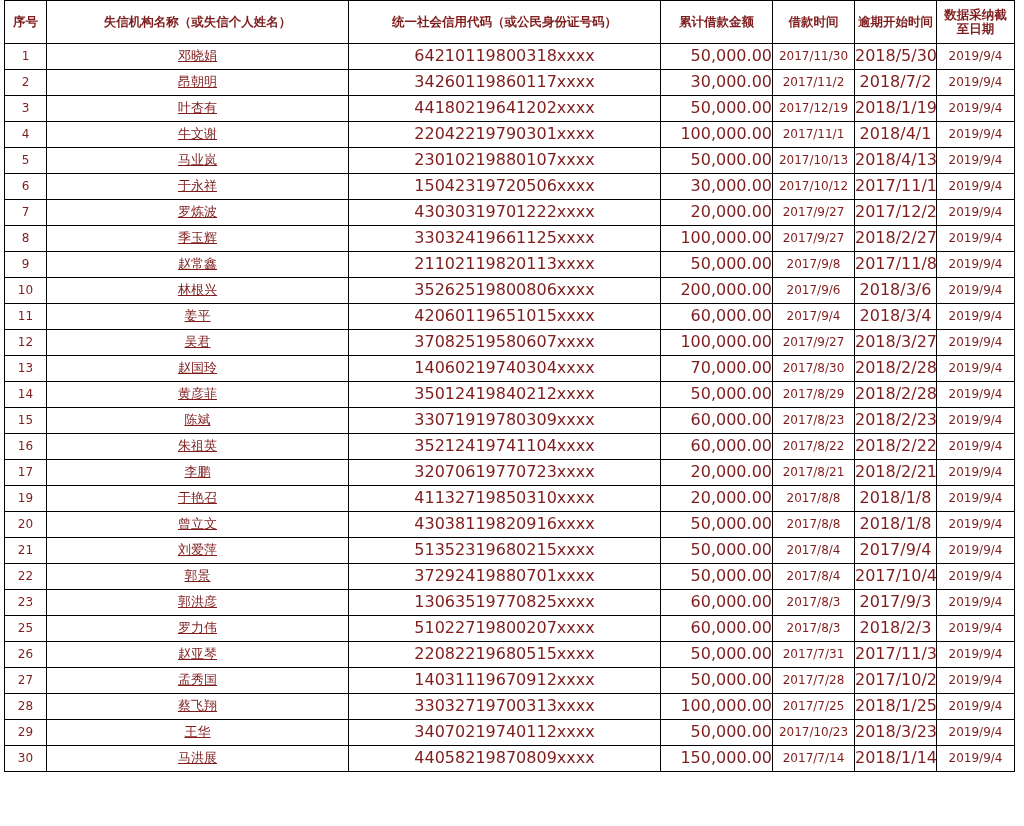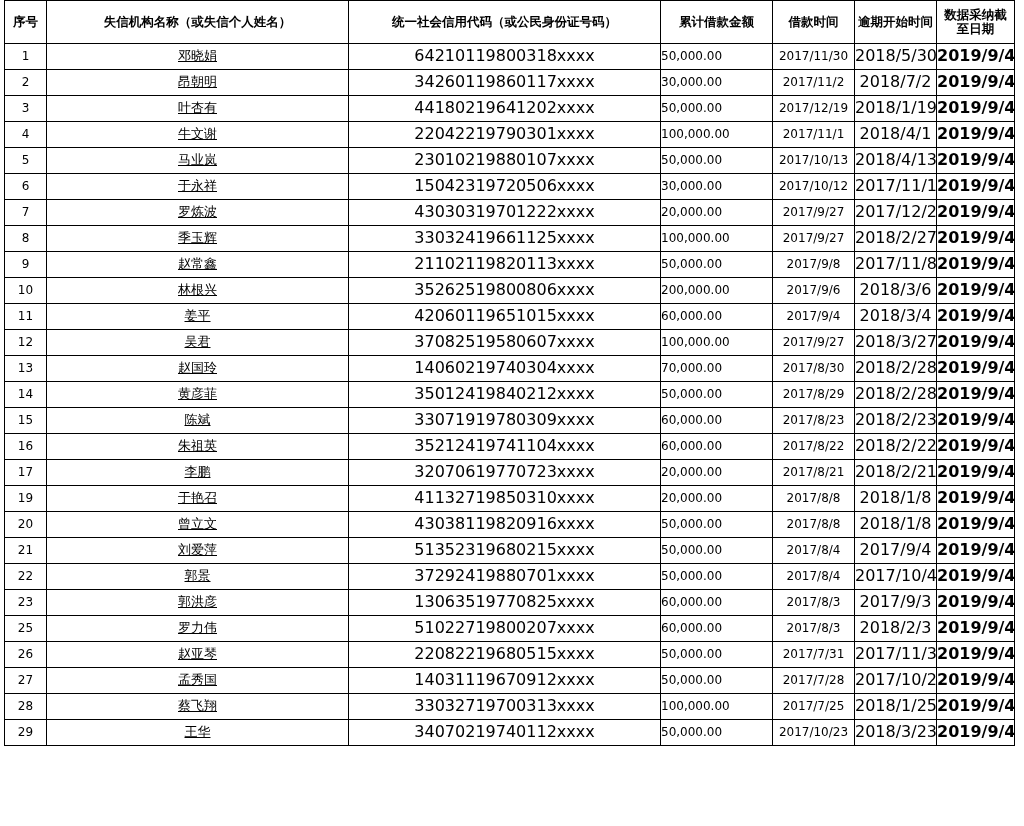--- a/index.html
+++ b/index.html
@@ -15,21 +15,21 @@
   }
   #sheet {
     width: 1010px;
     margin: 0 0 0 4px;
   }
   table.debtor-table {
     border-collapse: collapse;
     table-layout: fixed;
     width: 1010px;
     font-size: 12px;
-    color: #000000;
+    color: #7f1d1d;
   }
   table.debtor-table th,
   table.debtor-table td {
     border: 1px solid #000000;
     padding: 0;
     height: 25px;
     line-height: 1.15;
     vertical-align: middle;
     overflow: hidden;
     white-space: nowrap;
@@ -48,24 +48,24 @@
   col.c-name   { width: 302px; }
   col.c-code   { width: 312px; }
   col.c-amount { width: 112px; }
   col.c-date   { width: 82px; }
   col.c-overdue{ width: 82px; }
   col.c-cut    { width: 78px; }
 
   td.idx      { text-align: center; font-size: 12px; }
   td.name     { text-align: center; font-size: 13px; text-decoration: underline; }
   td.code     { text-align: center; font-size: 16px; }
-  td.amount   { text-align: left; padding-right: 6px; font-size: 12px; }
+  td.amount   { text-align: right; padding-right: 6px; font-size: 16px; }
   td.date     { text-align: center; font-size: 12px; }
   td.overdue  { text-align: center; font-size: 16px; }
-  td.cut      { text-align: center; font-size: 16px; font-weight: bold; }
+  td.cut      { text-align: center; font-size: 12px; }
 </style>
 </head>
 <body>
 
 <div id="sheet">
   <table class="debtor-table">
     <colgroup>
       <col class="c-idx">
       <col class="c-name">
       <col class="c-code">
@@ -322,15 +322,24 @@
         </tr>
         <tr>
           <td class="idx">29</td>
           <td class="name">王华</td>
           <td class="code">34070219740112xxxx</td>
           <td class="amount">50,000.00</td>
           <td class="date">2017/10/23</td>
           <td class="overdue">2018/3/23</td>
           <td class="cut">2019/9/4</td>
         </tr>
+        <tr>
+          <td class="idx">30</td>
+          <td class="name">马洪展</td>
+          <td class="code">44058219870809xxxx</td>
+          <td class="amount">150,000.00</td>
+          <td class="date">2017/7/14</td>
+          <td class="overdue">2018/1/14</td>
+          <td class="cut">2019/9/4</td>
+        </tr>
       </tbody>
   </table>
 </div>
 
 </body></html>

